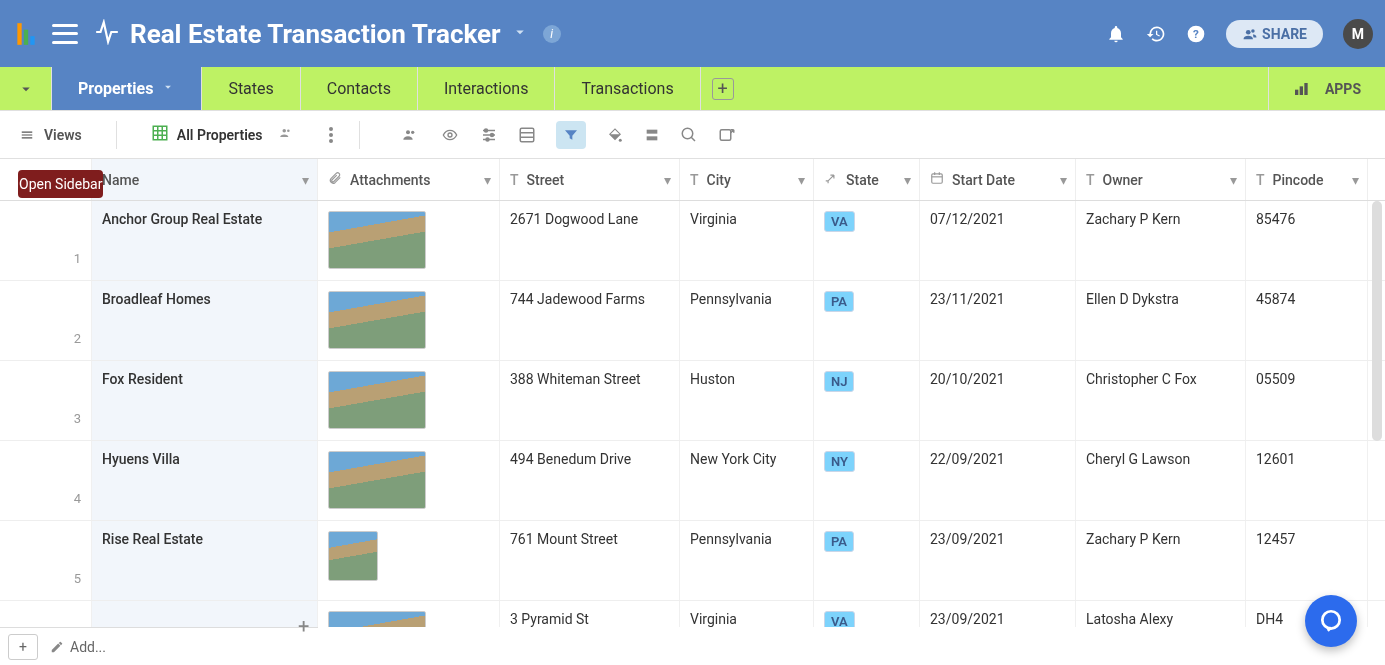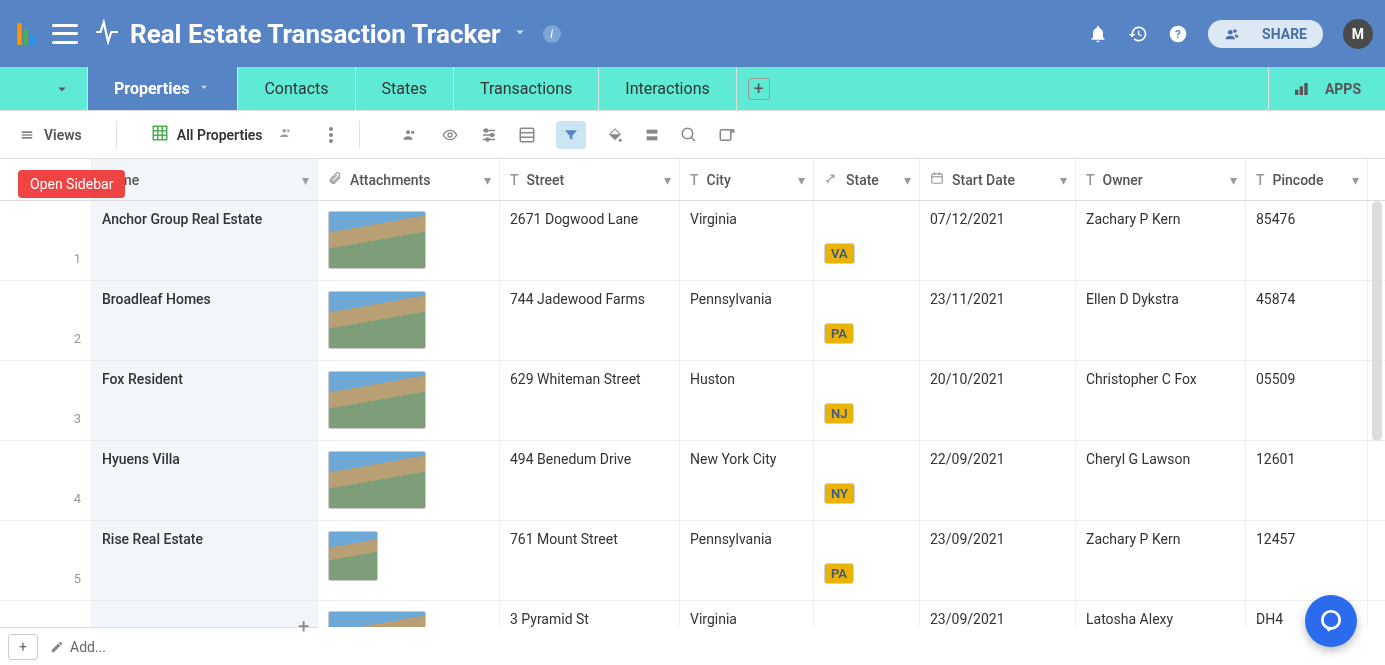--- a/index.html
+++ b/index.html
@@ -10,43 +10,43 @@
 .logo-svg { width: 26px; height: 26px; }
 .hamburger { width: 26px; height: 20px; margin-right: 16px; cursor: pointer; display: flex; flex-direction: column; justify-content: space-between; }
 .hamburger div { height: 3px; background: #fff; border-radius: 2px; }
 .pulse-icon { margin-right: 10px; color: #fff; }
 .app-title { font-size: 26px; font-weight: 700; flex: 0 0 auto; }
 .title-caret { margin-left: 10px; color: #cfe0f3; cursor: pointer; }
 .info-icon { margin-left: 14px; width: 18px; height: 18px; border-radius: 50%; background: #7da6d6; color: #fff; display: flex; align-items: center; justify-content: center; font-size: 12px; font-style: italic; cursor: pointer; }
 .header-spacer { flex: 1; }
 .header-right { display: flex; align-items: center; gap: 20px; }
 .hr-icon { color: #fff; cursor: pointer; display: flex; align-items: center; }
-.share-btn { background: #dde8f5; color: #4a6fa5; border-radius: 18px; padding: 6px 16px; font-weight: 700; display: flex; align-items: center; gap: 22px; cursor: pointer; }
+.share-btn { background: #dde8f5; color: #4a6fa5; border-radius: 18px; padding: 6px 16px; font-weight: 700; display: flex; align-items: center; gap: 4px; cursor: pointer; }
 .avatar { width: 30px; height: 30px; border-radius: 50%; background: #4a4a4a; color: #fff; display: flex; align-items: center; justify-content: center; font-weight: 700; cursor: pointer; }
 
-.tabbar { height: 44px; background: #5eead4; border-bottom: 1px solid #e0e0e0; display: flex; align-items: stretch; padding-left: 36px; }
+.tabbar { height: 44px; background: #bef264; border-bottom: 1px solid #e0e0e0; display: flex; align-items: stretch; }
 .sidebar-toggle { width: 52px; display: flex; align-items: center; justify-content: center; border-right: 1px solid #e0e0e0; cursor: pointer; }
 .tab { padding: 0 26px; display: flex; align-items: center; gap: 8px; font-size: 16px; border-right: 1px solid #e0e0e0; cursor: pointer; color: #333; }
 .tab.active { background: #5784c4; color: #fff; font-weight: 700; }
 .tab-caret { color: #cfe0f3; }
 .add-tab { width: 44px; display: flex; align-items: center; justify-content: center; cursor: pointer; }
 .add-tab-btn { width: 22px; height: 22px; border: 1px solid #999; border-radius: 3px; display: flex; align-items: center; justify-content: center; font-size: 18px; color: #555; }
 .tabbar-spacer { flex: 1; }
 .apps-btn { padding: 0 24px; display: flex; align-items: center; gap: 16px; border-left: 1px solid #e0e0e0; cursor: pointer; font-weight: 700; color: #555; }
 
 .toolbar { height: 48px; border-bottom: 1px solid #e0e0e0; display: flex; align-items: center; padding: 0 10px; gap: 20px; position: relative; }
 .views-btn { display: flex; align-items: center; gap: 8px; padding: 4px 8px; cursor: pointer; color: #555; font-weight: 600; }
 .vsep { width: 1px; height: 28px; background: #e0e0e0; margin: 0 6px; }
 .view-chip { display: flex; align-items: center; gap: 8px; padding: 4px 8px; cursor: pointer; color: #333; font-weight: 600; }
 .grid-icon { color: #4caf50; }
 .tool-icons { display: flex; align-items: center; gap: 20px; margin-left: 14px; }
 .tool-icon { color: #888; cursor: pointer; display: flex; align-items: center; }
 .tool-icon.filter-active { background: #cce5f2; padding: 6px; border-radius: 4px; color: #5784c4; }
 
-.tooltip-open-sidebar { position: absolute; top: 170px; left: 18px; background: #ef4444; color: #fff; padding: 6px 12px; border-radius: 4px; font-size: 14px; z-index: 10; }
+.tooltip-open-sidebar { position: absolute; top: 170px; left: 18px; background: #7f1d1d; color: #fff; padding: 6px 1px; border-radius: 4px; font-size: 14px; z-index: 10; }
 
 .table-wrap { position: absolute; top: 159px; left: 0; right: 0; bottom: 0; overflow: hidden; }
 .thead { display: flex; height: 42px; border-bottom: 1px solid #ddd; background: #fff; }
 .th { display: flex; align-items: center; padding: 0 10px; border-right: 1px solid #eee; color: #555; font-weight: 500; position: relative; }
 .th .type-icon { color: #999; margin-right: 8px; flex: 0 0 auto; }
 .th .sort-caret { position: absolute; right: 8px; color: #999; }
 .col-rownum { width: 92px; justify-content: flex-end; padding-right: 14px; color: #999; }
 .col-name { width: 226px; background: #f2f6fb; }
 .col-attach { width: 182px; }
 .col-street { width: 180px; }
@@ -57,21 +57,21 @@
 .col-pin { width: 122px; }
 
 .tbody { overflow-y: auto; height: calc(100% - 42px - 38px); }
 .row { display: flex; height: 80px; border-bottom: 1px solid #eee; }
 .row.short { height: 58px; }
 .cell { padding: 10px; border-right: 1px solid #f0f0f0; display: flex; align-items: flex-start; color: #333; overflow: hidden; }
 .cell.name { background: #f2f6fb; font-weight: 500; }
 .cell.rownum { justify-content: flex-end; align-items: flex-end; padding-bottom: 14px; color: #999; font-size: 13px; }
 .thumb { width: 98px; height: 58px; border: 1px solid #ccc; border-radius: 2px; background: linear-gradient(170deg,#6da8d6 0%,#6da8d6 28%,#b9a074 28%,#b9a074 50%,#7e9e7a 50%,#7e9e7a 100%); }
 .thumb.small { width: 50px; height: 50px; }
-.badge { display: inline-block; padding: 2px 6px; border: 1px solid #c9d6e8; border-radius: 3px; background: #eab308; color: #3a5a8a; font-weight: 600; font-size: 13px; margin-top: 32px; }
+.badge { display: inline-block; padding: 2px 6px; border: 1px solid #c9d6e8; border-radius: 3px; background: #7dd3fc; color: #3a5a8a; font-weight: 600; font-size: 13px; }
 
 .footer-add { position: absolute; left: 0; bottom: 0; height: 38px; width: 318px; border-top: 1px solid #ddd; background: #fff; display: flex; align-items: center; padding: 0 8px; }
 .footer-plus { width: 30px; height: 26px; border: 1px solid #ccc; border-radius: 3px; display: flex; align-items: center; justify-content: center; color: #666; cursor: pointer; margin-right: 12px; }
 .footer-add-label { color: #666; display: flex; align-items: center; gap: 6px; cursor: pointer; }
 .corner-plus { position: absolute; right: 0; top: -14px; width: 20px; height: 20px; color: #888; font-size: 20px; }
 
 .chat-fab { position: absolute; right: 28px; bottom: 18px; width: 52px; height: 52px; border-radius: 50%; background: #2c6bed; display: flex; align-items: center; justify-content: center; color: #fff; cursor: pointer; box-shadow: 0 4px 10px rgba(0,0,0,0.25); }
 
 .scroll-track { position: absolute; right: 3px; top: 201px; width: 10px; height: 240px; background: #ddd; border-radius: 5px; }
 </style>
@@ -141,30 +141,30 @@
         <path d="M7 10l5 5 5-5z"></path>
       </svg>
   </div>
   <div class="tab active">
     <span>Properties</span>
     <span class="tab-caret"><svg width="14" height="14" viewBox="0 0 24 24" fill="#cfe0f3">
           <path d="M7 10l5 5 5-5z"></path>
         </svg></span>
   </div>
   <div class="tab">
+      <span>States</span>
+    </div>
+  <div class="tab">
       <span>Contacts</span>
     </div>
   <div class="tab">
-      <span>States</span>
+      <span>Interactions</span>
     </div>
   <div class="tab">
       <span>Transactions</span>
-    </div>
-  <div class="tab">
-      <span>Interactions</span>
     </div>
   <div class="add-tab">
       <div class="add-tab-btn">+</div>
     </div>
   <div class="tabbar-spacer"></div>
   <div class="apps-btn">
     <svg width="16" height="16" viewBox="0 0 24 24" fill="#555">
         <rect x="3" y="13" width="5" height="8"></rect>
         <rect x="10" y="8" width="5" height="13"></rect>
         <rect x="17" y="3" width="5" height="18"></rect>
@@ -356,21 +356,21 @@
         <div class="cell col-date">23/11/2021</div>
         <div class="cell col-owner">Ellen D Dykstra</div>
         <div class="cell col-pin">45874</div>
       </div>
       <div class="row">
         <div class="cell rownum col-rownum">3</div>
         <div class="cell name col-name">Fox Resident</div>
         <div class="cell col-attach">
           <div class="thumb"></div>
         </div>
-        <div class="cell col-street">629 Whiteman Street</div>
+        <div class="cell col-street">388 Whiteman Street</div>
         <div class="cell col-city">Huston</div>
         <div class="cell col-state">
           <span class="badge">NJ</span>
         </div>
         <div class="cell col-date">20/10/2021</div>
         <div class="cell col-owner">Christopher C Fox</div>
         <div class="cell col-pin">05509</div>
       </div>
       <div class="row">
         <div class="cell rownum col-rownum">4</div>

